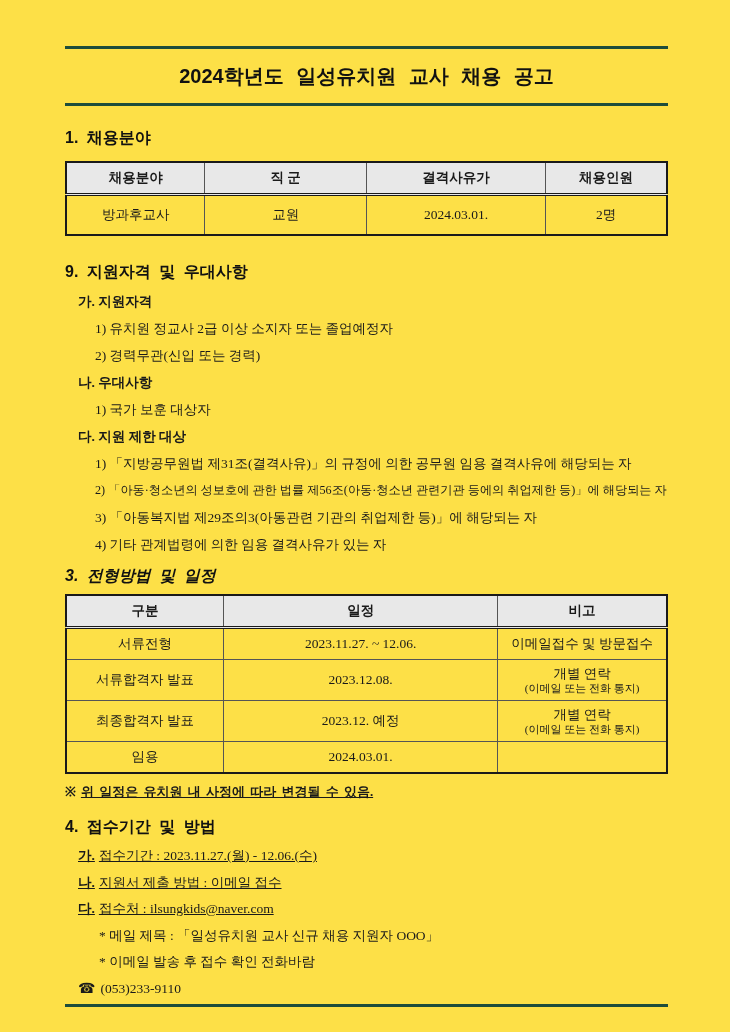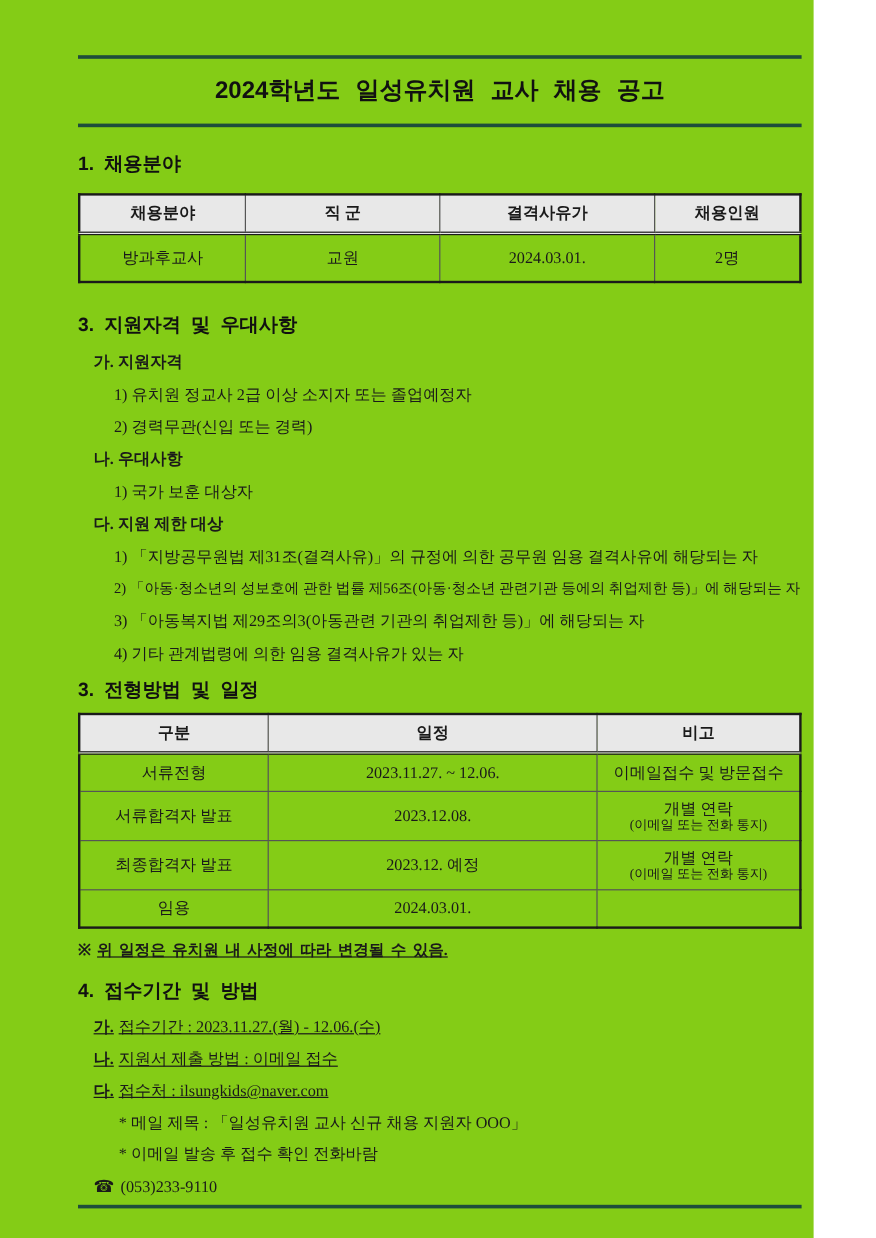--- a/index.html
+++ b/index.html
@@ -1,20 +1,20 @@
 <!DOCTYPE html>
 <html><head>
 <meta charset="utf-8">
 <style>
   html, body { margin: 0; padding: 0; background: #ffffff; }
   .page {
     position: relative;
-    width: 678px;
+    width: 730px;
     height: 1032px;
-    background: #84cc16;
+    background: #fde047;
     font-family: "Liberation Serif", "DejaVu Serif", serif;
     color: #1a1a1a;
     overflow: hidden;
   }
   .content {
     position: absolute;
     left: 65px;
     top: 0;
     width: 603px;
   }
@@ -37,21 +37,21 @@
   .section-heading {
     font-family: "Liberation Sans", "DejaVu Sans", sans-serif;
     font-weight: bold;
     font-size: 16px;
     line-height: 20px;
     word-spacing: 4px;
     color: #111;
   }
   .sh1 { margin-top: 22px; }
   .sh2 { margin-top: 26px; }
-  .sh3 { margin-top: 8px; }
+  .sh3 { margin-top: 8px; font-style: italic; }
   .sh4 { margin-top: 16px; }
 
   table {
     border-collapse: collapse;
     width: 100%;
     table-layout: fixed;
   }
   .tbl1 { margin-top: 13px; }
   .tbl2 { margin-top: 8px; }
   table, td, th { border: 1px solid #555; font-family: Liberation Serif, serif; }
@@ -135,21 +135,21 @@
       <tbody>
         <tr>
           <td>방과후교사</td>
           <td>교원</td>
           <td>2024.03.01.</td>
           <td>2명</td>
         </tr>
       </tbody>
     </table>
 
-    <div class="section-heading sh2">3. 지원자격 및 우대사항</div>
+    <div class="section-heading sh2">9. 지원자격 및 우대사항</div>
     <div class="list">
       <div class="row sub-heading">가. 지원자격</div>
       <div class="row item">1) 유치원 정교사 2급 이상 소지자 또는 졸업예정자</div>
       <div class="row item">2) 경력무관(신입 또는 경력)</div>
       <div class="row sub-heading">나. 우대사항</div>
       <div class="row item">1) 국가 보훈 대상자</div>
       <div class="row sub-heading">다. 지원 제한 대상</div>
       <div class="row item">1) 「지방공무원법 제31조(결격사유)」의 규정에 의한 공무원 임용 결격사유에 해당되는 자</div>
       <div class="row item tight">2) 「아동·청소년의 성보호에 관한 법률 제56조(아동·청소년 관련기관 등에의 취업제한 등)」에 해당되는 자</div>
       <div class="row item">3) 「아동복지법 제29조의3(아동관련 기관의 취업제한 등)」에 해당되는 자</div>

